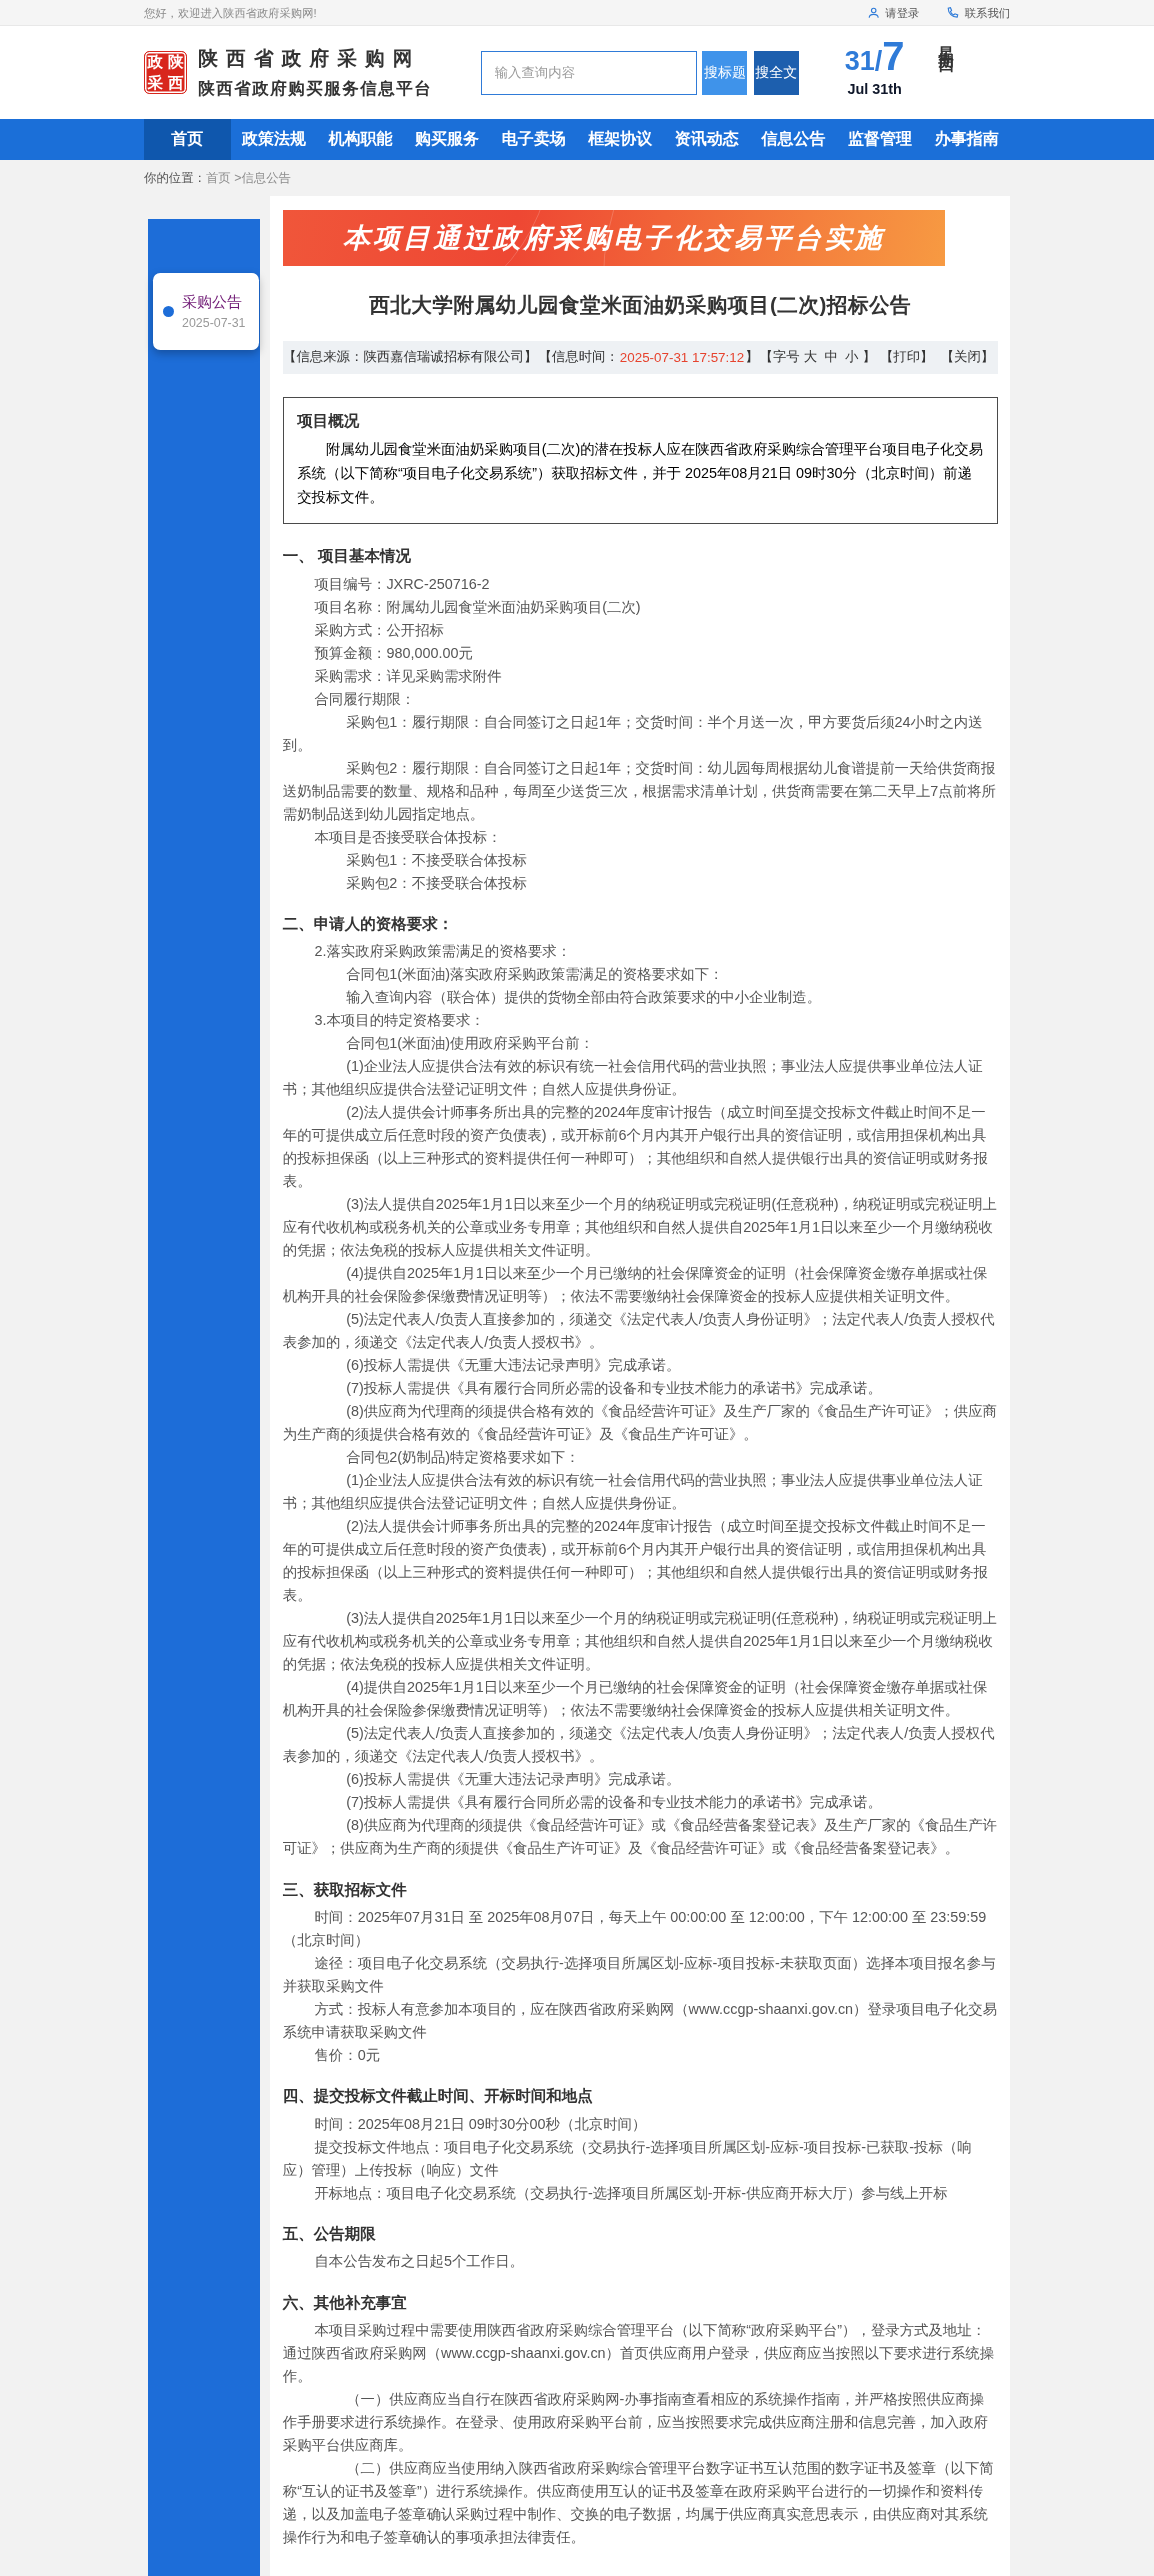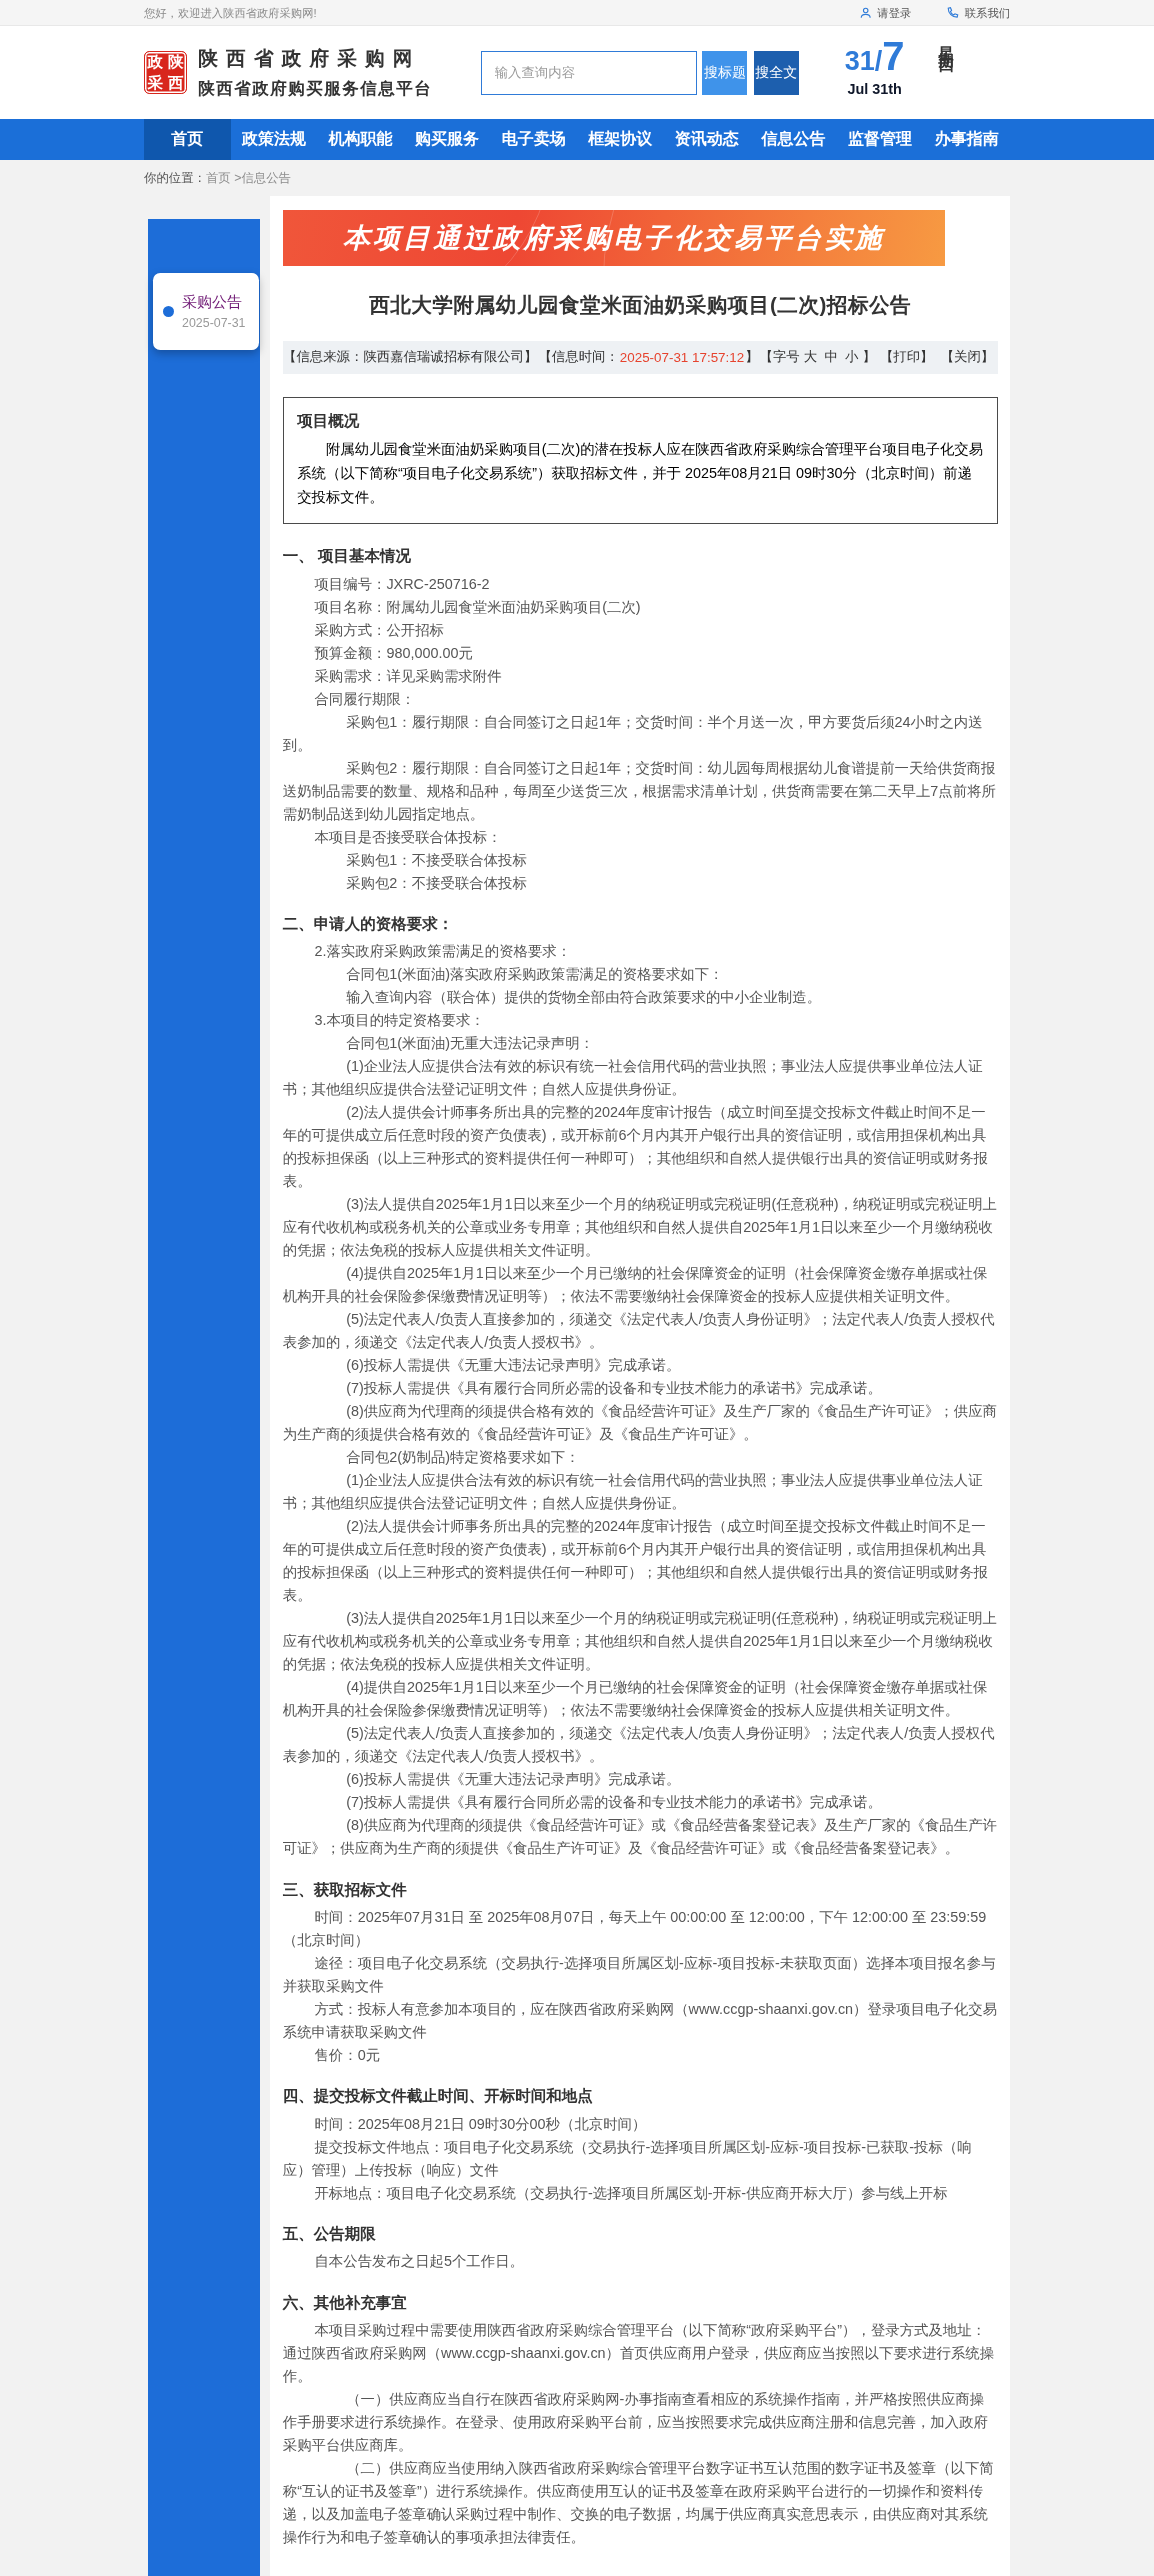--- a/index.html
+++ b/index.html
@@ -8,21 +8,21 @@
     font-family: "Liberation Sans", "DejaVu Sans", sans-serif;
     background: #f2f2f2;
     width: 1154px; height: 3398px; overflow: hidden; position: relative;
   }
   .shell { width: 866px; margin: 0 auto; position: relative; }
 
   
   .topbar { background: #f5f5f5; border-bottom: 0.5px solid #e8e8e8; height: 26px; }
   .topbar .shell { display: flex; justify-content: space-between; align-items: center; height: 26px; }
   .welcome { color: #8a8a8a; font-size: 11.3px; }
-  .top-links { display: flex; align-items: center; gap: 35px; }
+  .top-links { display: flex; align-items: center; gap: 27px; }
   .top-link { display: flex; align-items: center; gap: 5.2px; font-size: 11.3px; color: #555; cursor: pointer; }
   .top-link svg { display: block; }
 
   
   .header { background: #ffffff; height: 93px; }
   .header .shell { display: flex; align-items: center; height: 93px; }
   .logo-stamp {
     width: 43px; height: 43px; background: #d8261c; border-radius: 5.2px;
     display: grid; grid-template-columns: 1fr 1fr; grid-template-rows: 1fr 1fr;
     border: 1.5px solid #d8261c; box-shadow: inset 0 0 0 1.5px #ffffff;
@@ -248,21 +248,21 @@
             <p class="para p2">采购包1：履行期限：自合同签订之日起1年；交货时间：半个月送一次，甲方要货后须24小时之内送到。</p>
             <p class="para p2">采购包2：履行期限：自合同签订之日起1年；交货时间：幼儿园每周根据幼儿食谱提前一天给供货商报送奶制品需要的数量、规格和品种，每周至少送货三次，根据需求清单计划，供货商需要在第二天早上7点前将所需奶制品送到幼儿园指定地点。</p>
             <p class="para p">本项目是否接受联合体投标：</p>
             <p class="para p2">采购包1：不接受联合体投标</p>
             <p class="para p2">采购包2：不接受联合体投标</p>
             <p class="para sec-h">二、申请人的资格要求：</p>
             <p class="para p">2.落实政府采购政策需满足的资格要求：</p>
             <p class="para p2">合同包1(米面油)落实政府采购政策需满足的资格要求如下：</p>
             <p class="para p2">输入查询内容（联合体）提供的货物全部由符合政策要求的中小企业制造。</p>
             <p class="para p">3.本项目的特定资格要求：</p>
-            <p class="para p2">合同包1(米面油)无重大违法记录声明：</p>
+            <p class="para p2">合同包1(米面油)使用政府采购平台前：</p>
             <p class="para p2">(1)企业法人应提供合法有效的标识有统一社会信用代码的营业执照；事业法人应提供事业单位法人证书；其他组织应提供合法登记证明文件；自然人应提供身份证。</p>
             <p class="para p2">(2)法人提供会计师事务所出具的完整的2024年度审计报告（成立时间至提交投标文件截止时间不足一年的可提供成立后任意时段的资产负债表)，或开标前6个月内其开户银行出具的资信证明，或信用担保机构出具的投标担保函（以上三种形式的资料提供任何一种即可）；其他组织和自然人提供银行出具的资信证明或财务报表。</p>
             <p class="para p2">(3)法人提供自2025年1月1日以来至少一个月的纳税证明或完税证明(任意税种)，纳税证明或完税证明上应有代收机构或税务机关的公章或业务专用章；其他组织和自然人提供自2025年1月1日以来至少一个月缴纳税收的凭据；依法免税的投标人应提供相关文件证明。</p>
             <p class="para p2">(4)提供自2025年1月1日以来至少一个月已缴纳的社会保障资金的证明（社会保障资金缴存单据或社保机构开具的社会保险参保缴费情况证明等）；依法不需要缴纳社会保障资金的投标人应提供相关证明文件。</p>
             <p class="para p2">(5)法定代表人/负责人直接参加的，须递交《法定代表人/负责人身份证明》；法定代表人/负责人授权代表参加的，须递交《法定代表人/负责人授权书》。</p>
             <p class="para p2">(6)投标人需提供《无重大违法记录声明》完成承诺。</p>
             <p class="para p2">(7)投标人需提供《具有履行合同所必需的设备和专业技术能力的承诺书》完成承诺。</p>
             <p class="para p2">(8)供应商为代理商的须提供合格有效的《食品经营许可证》及生产厂家的《食品生产许可证》；供应商为生产商的须提供合格有效的《食品经营许可证》及《食品生产许可证》。</p>
             <p class="para p2">合同包2(奶制品)特定资格要求如下：</p>
             <p class="para p2">(1)企业法人应提供合法有效的标识有统一社会信用代码的营业执照；事业法人应提供事业单位法人证书；其他组织应提供合法登记证明文件；自然人应提供身份证。</p>

